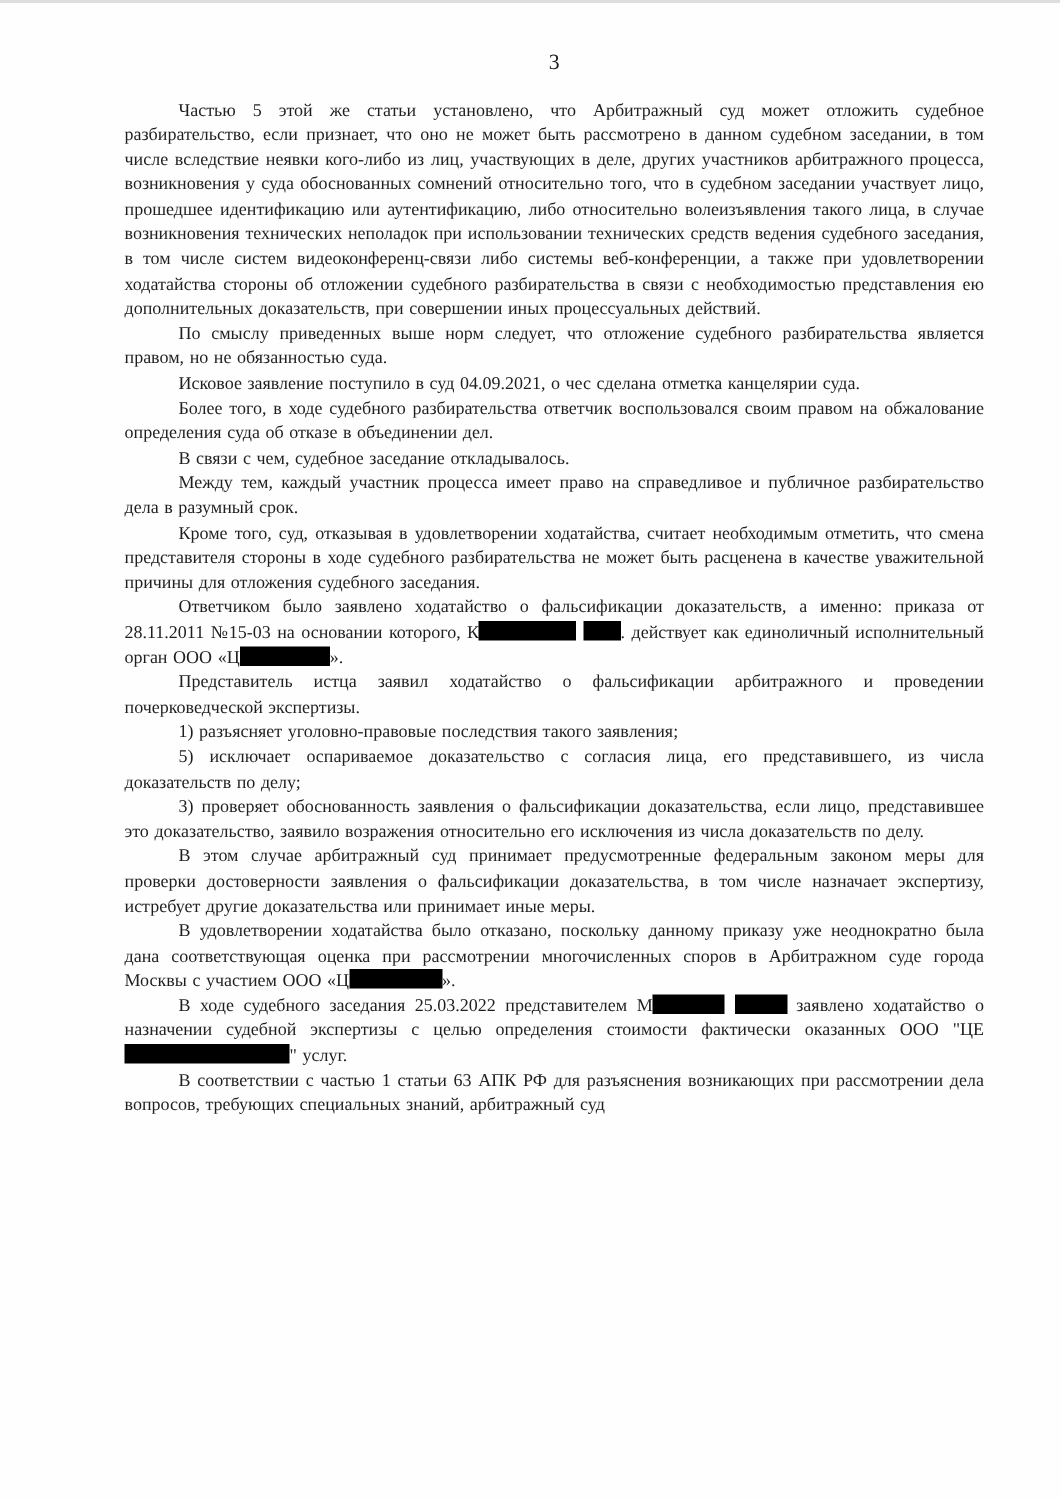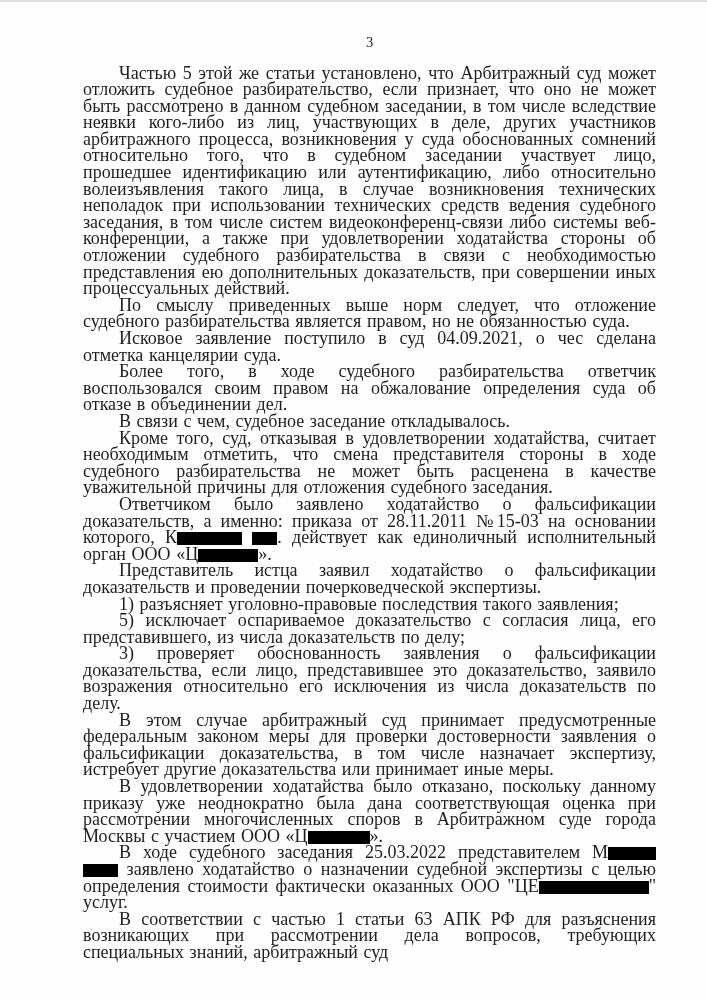--- a/index.html
+++ b/index.html
@@ -32,21 +32,21 @@
     width: 573px;
   }
   .page-number {
     text-align: center;
     font-size: 14.5px;
     line-height: 16.5px;
     margin-bottom: 14px;
   }
   .body-text p.para {
     margin: 0;
-    font-size: 18px;
+    font-size: 12px;
     line-height: 16.6px;
     text-align: justify;
     text-indent: 36px;
     word-spacing: 0.06em;
   }
   .redact {
     display: inline-block;
     height: 13px;
     background: #000000;
     vertical-align: -2px;
@@ -58,23 +58,24 @@
 <div class="page">
   <div class="scan-edge"></div>
   <div class="content">
     <div class="page-number">3</div>
     <div class="body-text">
         <p class="para">Частью 5 этой же статьи установлено, что Арбитражный суд может отложить судебное разбирательство, если признает, что оно не может быть рассмотрено в данном судебном заседании, в том числе вследствие неявки кого-либо из лиц, участвующих в деле, других участников арбитражного процесса, возникновения у суда обоснованных сомнений относительно того, что в судебном заседании участвует лицо, прошедшее идентификацию или аутентификацию, либо относительно волеизъявления такого лица, в случае возникновения технических неполадок при использовании технических средств ведения судебного заседания, в том числе систем видеоконференц-связи либо системы веб-конференции, а также при удовлетворении ходатайства стороны об отложении судебного разбирательства в связи с необходимостью представления ею дополнительных доказательств, при совершении иных процессуальных действий.</p>
         <p class="para">По смыслу приведенных выше норм следует, что отложение судебного разбирательства является правом, но не обязанностью суда.</p>
         <p class="para">Исковое заявление поступило в суд 04.09.2021, о чес сделана отметка канцелярии суда.</p>
         <p class="para">Более того, в ходе судебного разбирательства ответчик воспользовался своим правом на обжалование определения суда об отказе в объединении дел.</p>
         <p class="para">В связи с чем, судебное заседание откладывалось.</p>
+        <p class="para">Между тем, каждый участник процесса имеет право на справедливое и публичное разбирательство дела в разумный срок.</p>
         <p class="para">Кроме того, суд, отказывая в удовлетворении ходатайства, считает необходимым отметить, что смена представителя стороны в ходе судебного разбирательства не может быть расценена в качестве уважительной причины для отложения судебного заседания.</p>
         <p class="para">Ответчиком было заявлено ходатайство о фальсификации доказательств, а именно: приказа от 28.11.2011 №15-03 на основании которого, К<span class="redact" style="width: 65px; background: rgb(0, 0, 0);"></span> <span class="redact" style="width: 25px; background: rgb(0, 0, 0);"></span>. действует как единоличный исполнительный орган ООО «Ц<span class="redact" style="width: 60px; background: rgb(0, 0, 0);"></span>».</p>
-        <p class="para">Представитель истца заявил ходатайство о фальсификации доказательств и проведении почерковедческой экспертизы.</p>
+        <p class="para">Представитель истца заявил ходатайство о фальсификации арбитражного и проведении почерковедческой экспертизы.</p>
         <p class="para">1) разъясняет уголовно-правовые последствия такого заявления;</p>
         <p class="para">5) исключает оспариваемое доказательство с согласия лица, его представившего, из числа доказательств по делу;</p>
         <p class="para">3) проверяет обоснованность заявления о фальсификации доказательства, если лицо, представившее это доказательство, заявило возражения относительно его исключения из числа доказательств по делу.</p>
         <p class="para">В этом случае арбитражный суд принимает предусмотренные федеральным законом меры для проверки достоверности заявления о фальсификации доказательства, в том числе назначает экспертизу, истребует другие доказательства или принимает иные меры.</p>
         <p class="para">В удовлетворении ходатайства было отказано, поскольку данному приказу уже неоднократно была дана соответствующая оценка при рассмотрении многочисленных споров в Арбитражном суде города Москвы с участием ООО «Ц<span class="redact" style="width: 62px; background: rgb(0, 0, 0);"></span>».</p>
         <p class="para">В ходе судебного заседания 25.03.2022 представителем М<span class="redact" style="width: 48px; background: rgb(0, 0, 0);"></span> <span class="redact" style="width: 35px; background: rgb(0, 0, 0);"></span> заявлено ходатайство о назначении судебной экспертизы с целью определения стоимости фактически оказанных ООО "ЦЕ<span class="redact" style="width: 110px; background: rgb(0, 0, 0);"></span>" услуг.</p>
         <p class="para">В соответствии с частью 1 статьи 63 АПК РФ для разъяснения возникающих при рассмотрении дела вопросов, требующих специальных знаний, арбитражный суд</p>
       </div>
   </div>
 </div>

